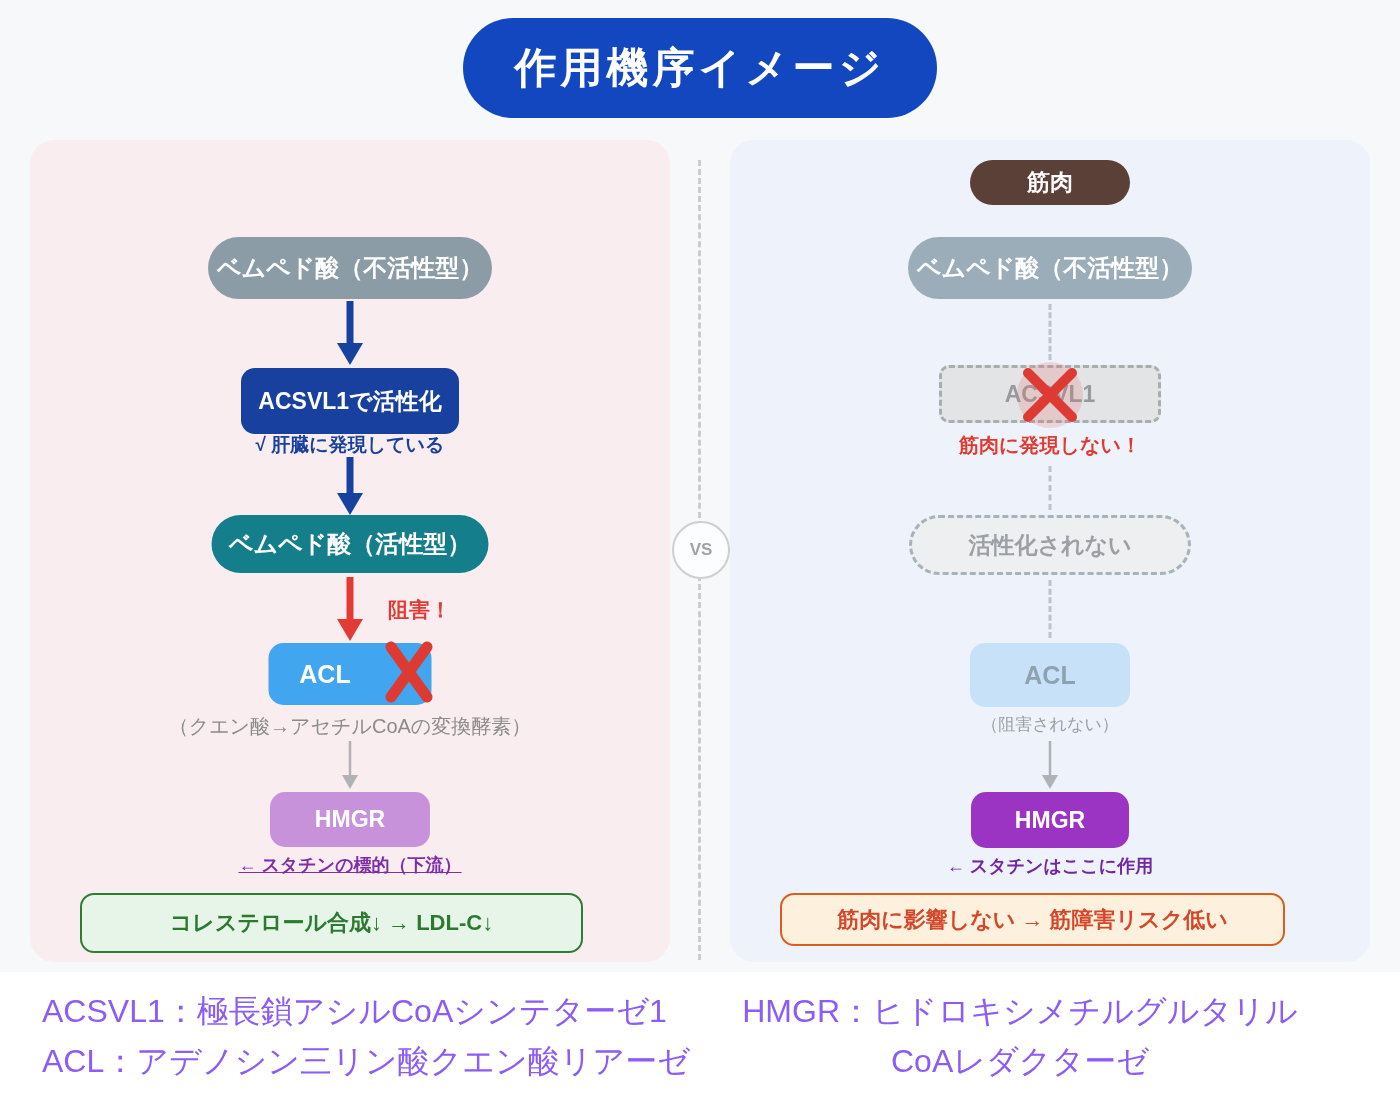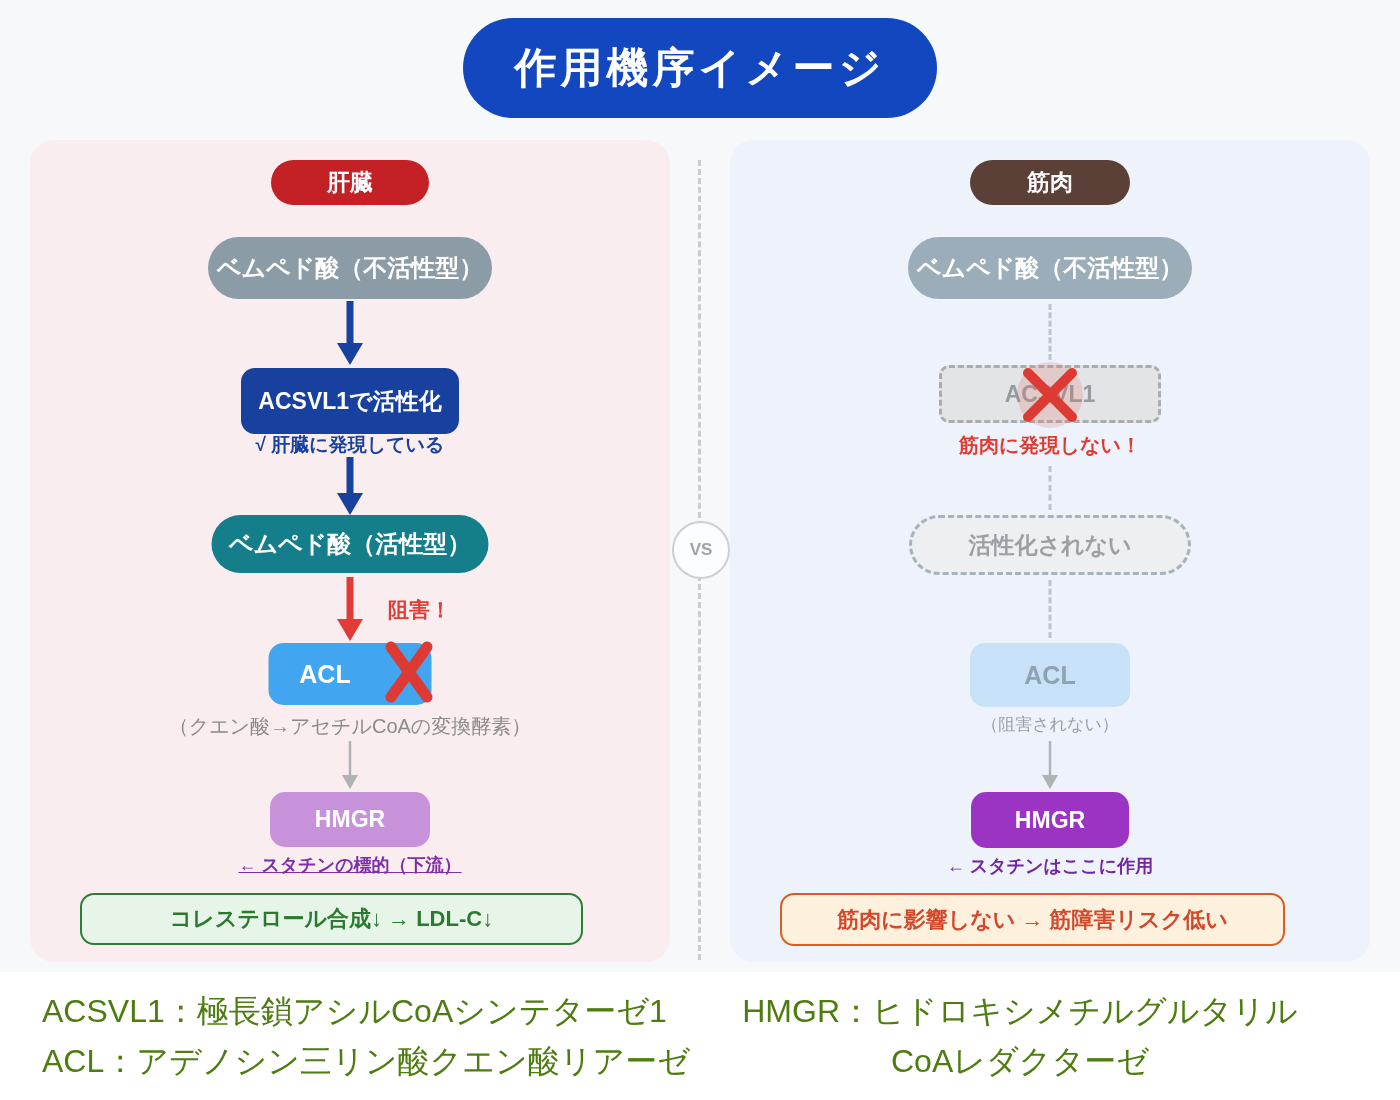--- a/index.html
+++ b/index.html
@@ -45,55 +45,54 @@
   
   .note{white-space:nowrap;text-align:center;}
   .note.check{top:292px;font-size:19px;font-weight:bold;color:#17419f;}
   .note.noexpr{top:292px;font-size:20px;font-weight:bold;color:#e03a30;}
   .note.small-grey{top:573px;font-size:20px;color:#8b8b8b;}
   .note.small-grey2{top:573px;font-size:17px;color:#9a9fa4;}
   .note.statin-l{top:713px;font-size:18px;font-weight:bold;color:#7e2fa8;text-decoration:underline;}
   .note.statin-r{top:714px;font-size:18px;font-weight:bold;color:#7226a3;}
   .inhibit-label{position:absolute;left:358px;top:456px;font-size:21px;font-weight:bold;color:#e23b36;white-space:nowrap;}
   
-  .result{position:absolute;left:50px;height:52px;top:753px;border-radius:14px;
+  .result{position:absolute;left:50px;height:60px;top:753px;border-radius:14px;
     display:flex;align-items:center;justify-content:center;font-weight:bold;font-size:22px;}
   .result.green{width:503px;background:#e7f4e8;border:2px solid #2e7d36;color:#2c7a30;}
   .result.orange{width:505px;height:53px;background:#fdf1dd;border:2px solid #dc5e1c;color:#d3472a;}
   
   .arr{position:absolute;left:50%;transform:translateX(-50%);}
   .a1{top:161px;} .a2{top:317px;} .a3{top:437px;} .a4{top:601px;}
   .dash-conn{position:absolute;left:50%;transform:translateX(-50%);width:0;border-left:3px dashed #bdc3c9;}
   .d1{top:164px;height:56px;} .d2{top:288px;height:82px;} .d3{top:440px;height:58px;}
   .note.noexpr ~ .d2{top:323px;}
   
   .x-left{position:absolute;left:352px;top:498px;}
   .x-wrap-r{position:absolute;left:50%;top:222px;transform:translateX(-50%);width:66px;height:66px;}
   .x-circle{position:absolute;left:0;top:0;width:66px;height:66px;border-radius:50%;background:rgba(229,110,110,0.22);}
   .x-wrap-r svg{position:absolute;left:2px;top:2px;}
   
   .divider{position:absolute;left:698px;top:160px;height:800px;width:0;border-left:3px dashed #caccd0;}
   .vs-badge{position:absolute;left:672px;top:521px;width:54px;height:54px;border-radius:50%;
     background:#fcfdfe;border:2px solid #cdd0d3;color:#9fa3a8;font-size:17px;font-weight:bold;
     display:flex;align-items:center;justify-content:center;}
   
-  .legend{position:absolute;left:0;top:972px;width:1212px;height:128px;background:#ffffff;color:#4d7c0f;}
+  .legend{position:absolute;left:0;top:972px;width:1212px;height:128px;background:#ffffff;color:#8b5cf6;}
   .legend-left{position:absolute;left:42px;top:14px;font-size:32px;line-height:50px;white-space:nowrap;}
   .legend-right{position:absolute;left:720px;top:14px;width:600px;font-size:32px;line-height:50px;text-align:center;white-space:nowrap;}
 </style>
 </head>
 <body>
 
 <div id="canvas">
   <div class="diagram-bg"></div>
 
   <div class="title-pill">作用機序イメージ</div>
 
   <div class="panel left">
-    <div class="cx organ liver">肝臓</div>
     <div class="cx pill inactive-l">ベムペド酸（不活性型）</div>
 
     <span class="arr a1">
       <svg width="34" height="66" viewBox="0 0 34 66">
           <line x1="17" y1="0" x2="17" y2="44" stroke="#17419f" stroke-width="7"></line>
           <polygon points="4,42 30,42 17,64" fill="#17419f"></polygon>
         </svg>
     </span>
 
     <div class="cx box acsvl-l">ACSVL1で活性化</div>

